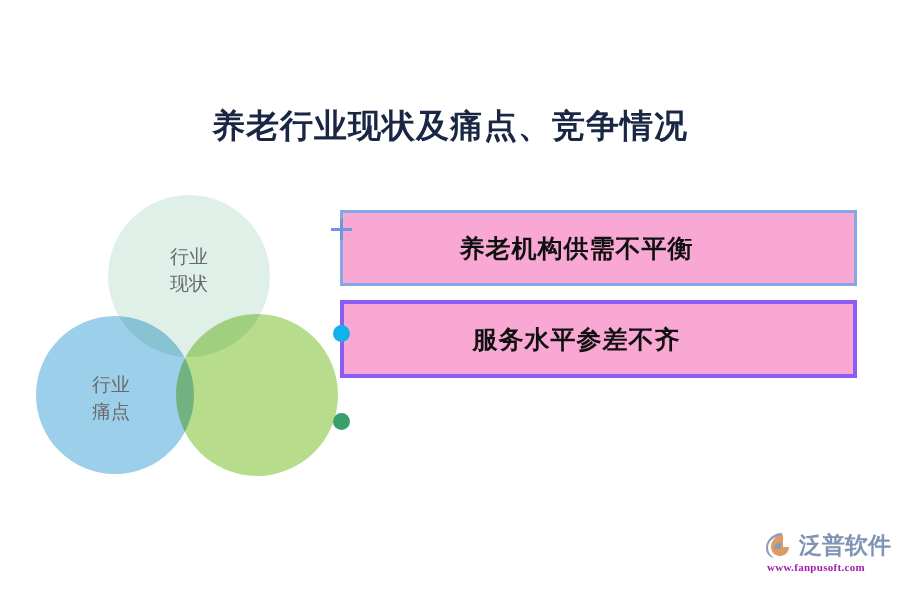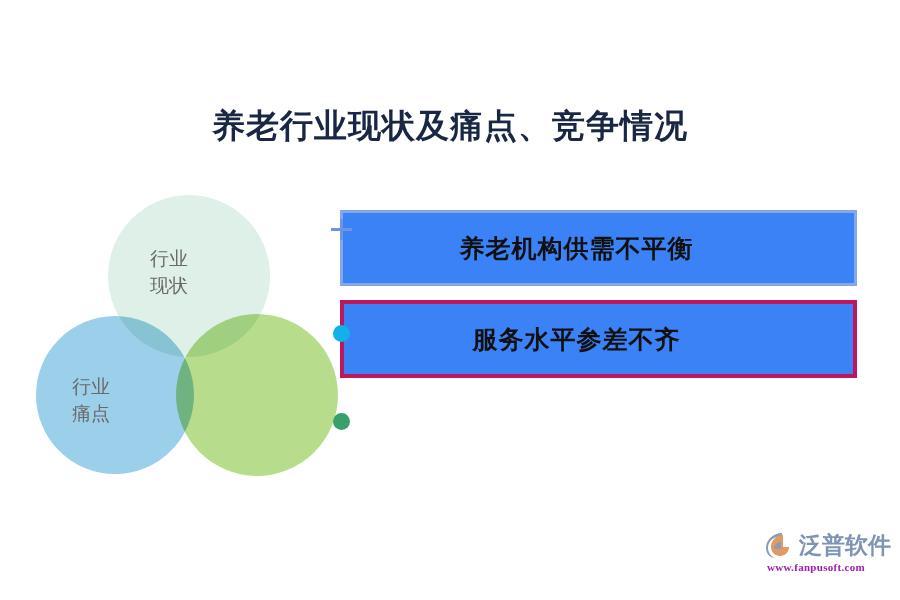--- a/index.html
+++ b/index.html
@@ -66,24 +66,25 @@
   }
   .circle-right {
     left: 146px;
     top: 124px;
     width: 162px;
     height: 162px;
     background: #b7dd8c;
   }
   .circle-label {
     position: absolute;
+    text-align: center;
     font-size: 19px;
     line-height: 27px;
     color: #6a6a6a;
-    font-family: Liberation Sans, sans-serif;
+    font-family: Liberation Mono, monospace;
     white-space: nowrap;
     z-index: 5;
   }
   .label-top {
     left: 120px;
     top: 55px;
     width: 78px;
   }
   .label-left {
     left: 42px;
@@ -95,21 +96,21 @@
     top: 181px;
     width: 78px;
   }
 
   
   .box {
     position: absolute;
     left: 340px;
     width: 517px;
     box-sizing: border-box;
-    background: #3b82f6;
+    background: #f9a8d4;
     display: flex;
     align-items: center;
     justify-content: center;
   }
   .box-text {
     font-size: 25px;
     font-weight: bold;
     color: #101010;
     font-family: "Liberation Serif", "DejaVu Serif", serif;
     letter-spacing: 1px;
@@ -117,21 +118,21 @@
     transform: translateX(-22px);
   }
   .box-1 {
     top: 210px;
     height: 76px;
     border: 3px solid #83a7e8;
   }
   .box-2 {
     top: 300px;
     height: 78px;
-    border: 4px solid #be185d;
+    border: 4px solid #8b5cf6;
     justify-content: center;
   }
   .box-3 {
     top: 388px;
     height: 79px;
     border: 4px solid #2f9e68;
   }
 
   
   .marker {

